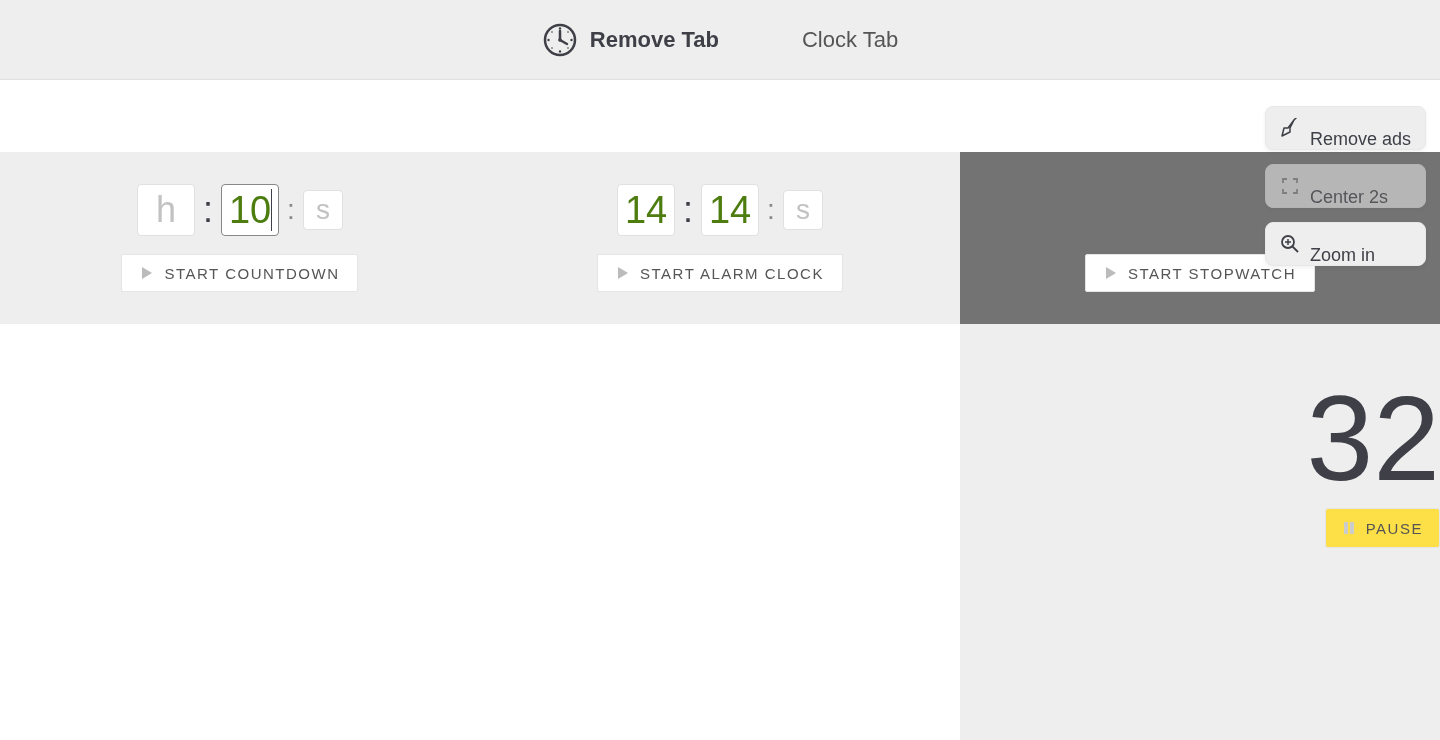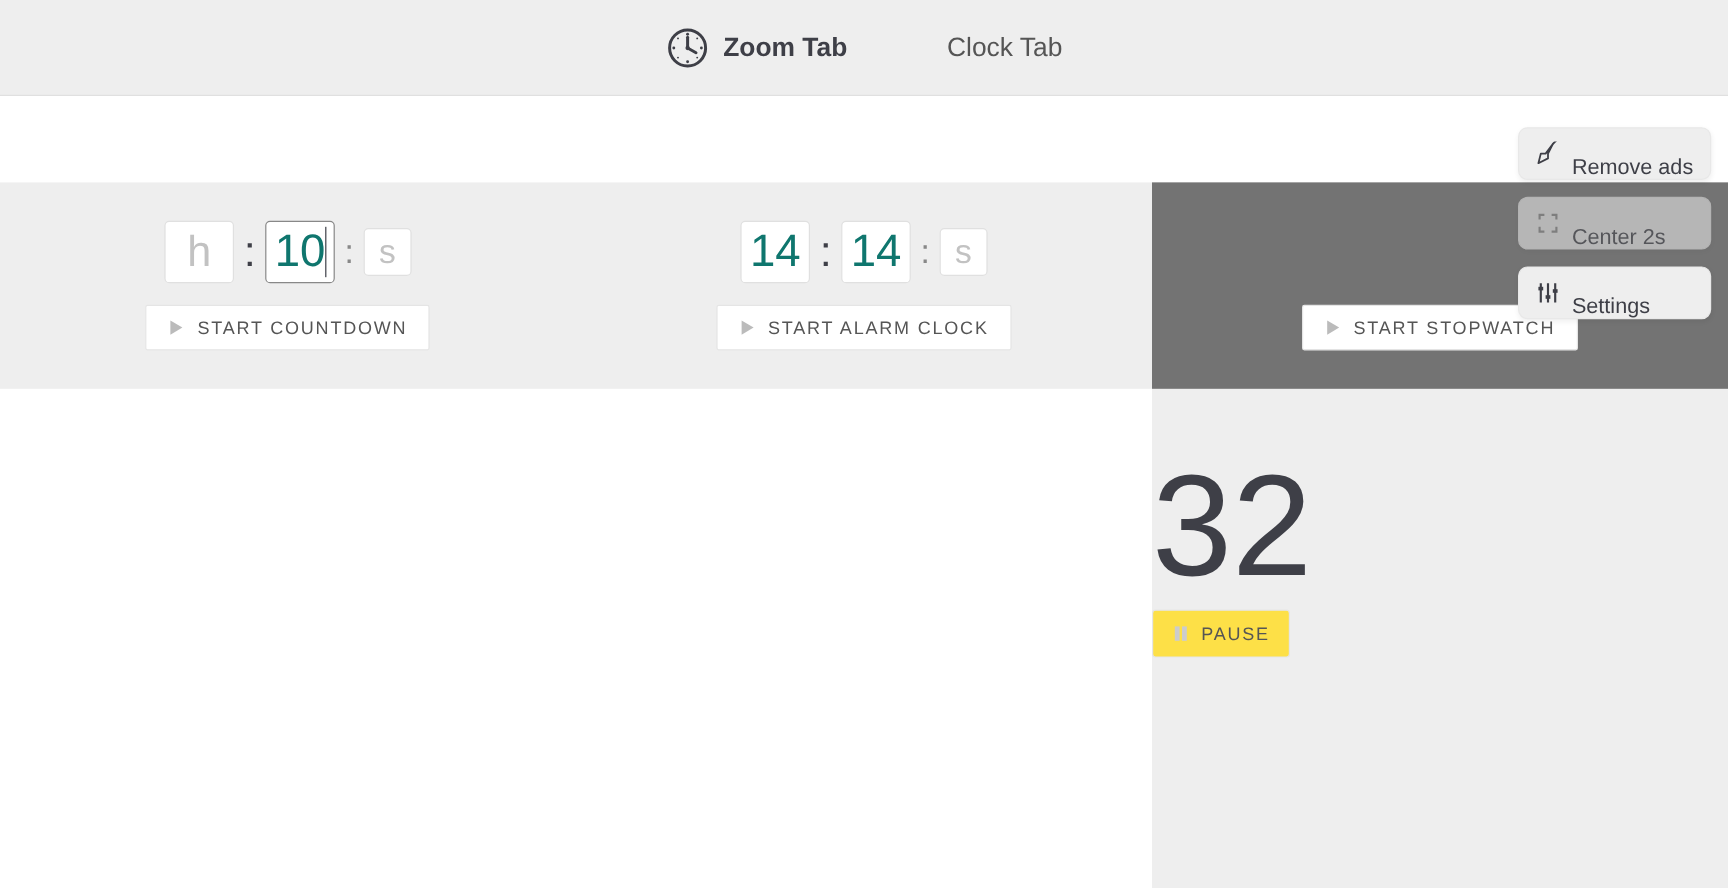--- a/index.html
+++ b/index.html
@@ -68,21 +68,21 @@
       width: 58px;
       height: 52px;
       background: #fff;
       border: 1px solid #e0e0e0;
       border-radius: 4px;
       display: flex;
       align-items: center;
       justify-content: center;
       font-size: 38px;
       font-weight: 400;
-      color: #0f766e;
+      color: #4d7c0f;
     }
     .tbox.active { border-color: #888; }
     .tbox.placeholder { color: #c2c2c2; font-size: 36px; }
     .tbox.small { width: 40px; height: 40px; font-size: 28px; }
     .colon { font-size: 36px; color: #3e3f47; font-weight: 400; padding: 0 2px;}
     .colon.small { font-size: 28px; color: #888;}
     
     .btn {
       background: #fff;
       border: 1px solid #e5e5e5;
@@ -112,21 +112,21 @@
       background: #eeeeee;
       bottom: -740px;
     }
     .stopwatch-display {
       position: absolute;
       left: 66.666%;
       top: 260px;
       width: 33.333%;
       display: flex;
       flex-direction: column;
-      align-items: flex-start;
+      align-items: flex-end;
       padding-top: 38px;
       background: #eeeeee;
     }
     .sw-big {
       font-size: 120px;
       font-weight: 400;
       color: #3e3f47;
       line-height: 1;
     }
     .pause-btn {
@@ -183,21 +183,21 @@
         <circle cx="6.5" cy="18" r="1.2" fill="#3e3f47"></circle>
         <circle cx="26" cy="10" r="0.8" fill="#3e3f47"></circle>
         <circle cx="26" cy="26" r="0.8" fill="#3e3f47"></circle>
         <circle cx="10" cy="26" r="0.8" fill="#3e3f47"></circle>
         <circle cx="10" cy="10" r="0.8" fill="#3e3f47"></circle>
         <line x1="18" y1="18" x2="18" y2="9" stroke="#3e3f47" stroke-width="2.5" stroke-linecap="round"></line>
         <line x1="18" y1="18" x2="25" y2="22" stroke="#3e3f47" stroke-width="2.5" stroke-linecap="round"></line>
         <circle cx="18" cy="18" r="1.8" fill="#3e3f47"></circle>
       </svg>
     </span>
-    <span>Zoom Tab</span>
+    <span>Remove Tab</span>
   </div>
   <div class="header-tab inactive">
     <span>Clock Tab</span>
   </div>
 </div>
 
 <div class="main">
 
   <div class="stopwatch-column"></div>
 
@@ -285,23 +285,21 @@
     <span class="ico">
       <svg viewBox="0 0 20 20">
         <path d="M3 7 L3 3 L7 3 M13 3 L17 3 L17 7 M17 13 L17 17 L13 17 M7 17 L3 17 L3 13" fill="none" stroke="#888" stroke-width="1.8"></path>
       </svg>
     </span>
     <span class="tool-label">Center 2s</span>
   </div>
   <div class="tool-btn">
     <span class="ico">
       <svg viewBox="0 0 20 20">
-        <line x1="4" y1="2" x2="4" y2="18" stroke="#3e3f47" stroke-width="1.8"></line>
-        <line x1="10" y1="2" x2="10" y2="18" stroke="#3e3f47" stroke-width="1.8"></line>
-        <line x1="16" y1="2" x2="16" y2="18" stroke="#3e3f47" stroke-width="1.8"></line>
-        <rect x="2" y="5" width="4" height="3" fill="#3e3f47"></rect>
-        <rect x="8" y="12" width="4" height="3" fill="#3e3f47"></rect>
-        <rect x="14" y="7" width="4" height="3" fill="#3e3f47"></rect>
+        <circle cx="8" cy="8" r="6" fill="none" stroke="#3e3f47" stroke-width="1.8"></circle>
+        <line x1="12.5" y1="12.5" x2="18" y2="18" stroke="#3e3f47" stroke-width="1.8"></line>
+        <line x1="5" y1="8" x2="11" y2="8" stroke="#3e3f47" stroke-width="1.5"></line>
+        <line x1="8" y1="5" x2="8" y2="11" stroke="#3e3f47" stroke-width="1.5"></line>
       </svg>
     </span>
-    <span class="tool-label">Settings</span>
+    <span class="tool-label">Zoom in</span>
   </div>
 </div>
 
 </body></html>

